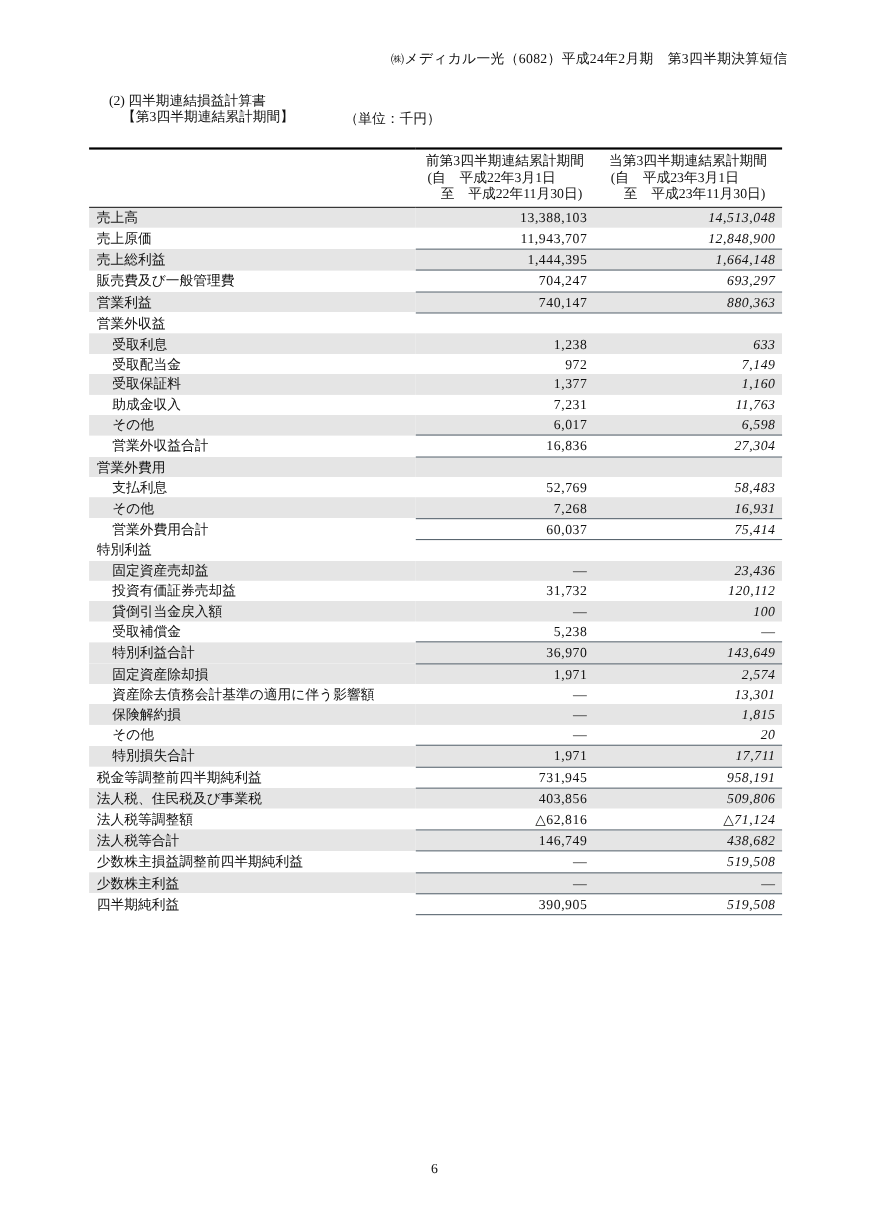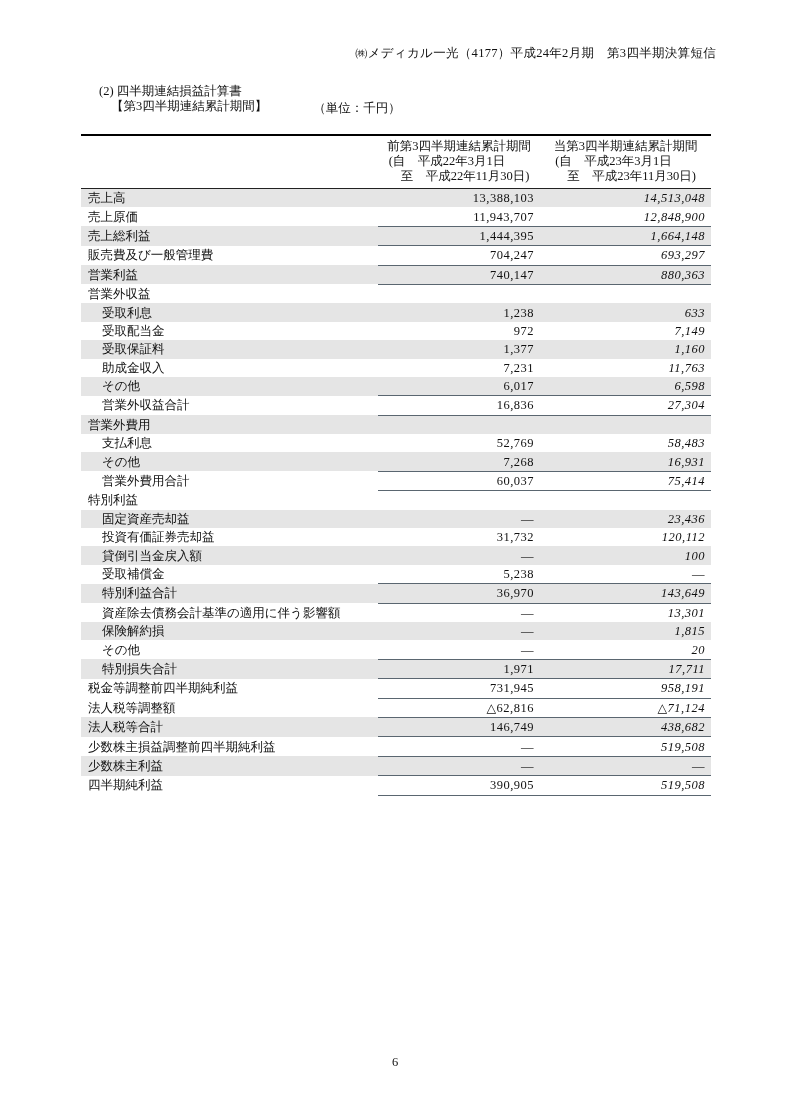--- a/index.html
+++ b/index.html
@@ -62,21 +62,21 @@
   .page-number {
     position: absolute; top: 1055px; left: 0; width: 790px;
     text-align: center;
   }
 </style>
 </head>
 <body>
 
 <div class="page">
 
-  <div class="doc-header">㈱メディカル一光（4177）平成24年2月期　第3四半期決算短信</div>
+  <div class="doc-header">㈱メディカル一光（6082）平成24年2月期　第3四半期決算短信</div>
 
   <div class="section-title">(2) 四半期連結損益計算書</div>
   <div class="section-subtitle">【第3四半期連結累計期間】</div>
   <div class="unit-label">（単位：千円）</div>
 
   <table class="pl">
     <colgroup>
       <col class="c-label">
       <col class="c-v1">
       <col class="c-v2">
@@ -204,20 +204,25 @@
         <tr class="rule">
     <td class="label ind1">受取補償金</td>
     <td class="num c1">5,238</td>
     <td class="num c2">―</td>
   </tr>
         <tr class="shaded rule">
     <td class="label ind1">特別利益合計</td>
     <td class="num c1">36,970</td>
     <td class="num c2">143,649</td>
   </tr>
+        <tr class="shaded">
+    <td class="label ind1">固定資産除却損</td>
+    <td class="num c1">1,971</td>
+    <td class="num c2">2,574</td>
+  </tr>
         <tr>
     <td class="label ind1">資産除去債務会計基準の適用に伴う影響額</td>
     <td class="num c1">―</td>
     <td class="num c2">13,301</td>
   </tr>
         <tr class="shaded">
     <td class="label ind1">保険解約損</td>
     <td class="num c1">―</td>
     <td class="num c2">1,815</td>
   </tr>
@@ -229,20 +234,25 @@
         <tr class="shaded rule">
     <td class="label ind1">特別損失合計</td>
     <td class="num c1">1,971</td>
     <td class="num c2">17,711</td>
   </tr>
         <tr class="rule">
     <td class="label">税金等調整前四半期純利益</td>
     <td class="num c1">731,945</td>
     <td class="num c2">958,191</td>
   </tr>
+        <tr class="shaded">
+    <td class="label">法人税、住民税及び事業税</td>
+    <td class="num c1">403,856</td>
+    <td class="num c2">509,806</td>
+  </tr>
         <tr class="rule">
     <td class="label">法人税等調整額</td>
     <td class="num c1">△62,816</td>
     <td class="num c2">△71,124</td>
   </tr>
         <tr class="shaded rule">
     <td class="label">法人税等合計</td>
     <td class="num c1">146,749</td>
     <td class="num c2">438,682</td>
   </tr>

